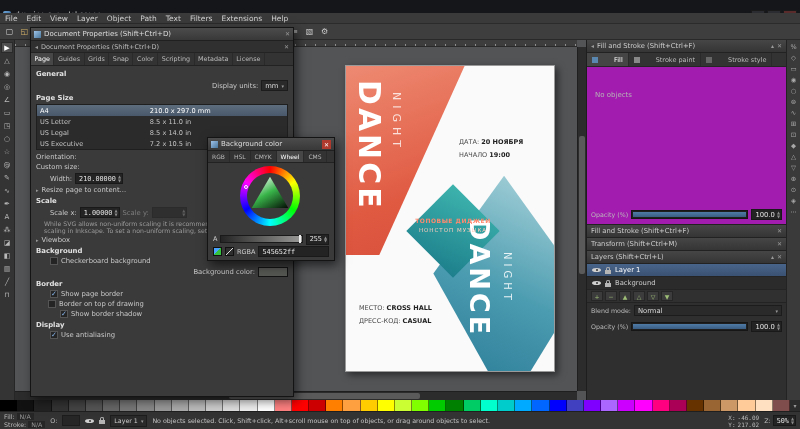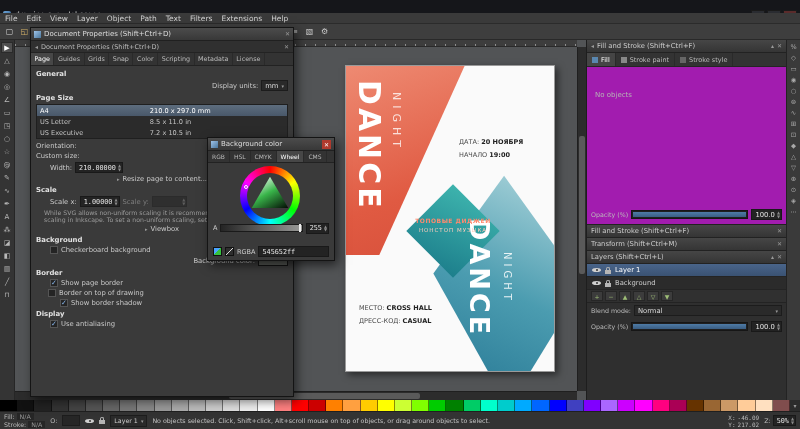--- a/index.html
+++ b/index.html
@@ -65,21 +65,21 @@
   .pplace{left:13px;top:236px;}
 
   
   .rd{position:absolute;left:586px;top:0;width:200px;height:360px;background:#2f2f2f;
       border-left:1px solid #1e1e1e;display:flex;flex-direction:column;}
   .dockhead{height:13px;background:linear-gradient(#464646,#353535);border-bottom:1px solid #222;
             display:flex;align-items:center;gap:3px;padding:0 4px;flex:none;}
   .dockhead .t{flex:1;font-size:6.8px;color:#ccc;white-space:nowrap;overflow:hidden;}
   .hic{font-size:6px;color:#999;line-height:6px;}
   .fs-tabs{height:14px;display:flex;background:#333;border-bottom:1px solid #252525;flex:none;}
-  .fs-tab{display:flex;align-items:center;gap:3px;font-size:6.5px;color:#bbb;padding:0 5px;border-right:1px solid #2a2a2a;}
+  .fs-tab{display:flex;align-items:center;gap:16px;font-size:6.5px;color:#bbb;padding:0 5px;border-right:1px solid #2a2a2a;}
   .fs-tab.sel{background:#454545;color:#fff;}
   .ticon{width:6px;height:6px;flex:none;}
   .fs-content{height:158px;background:#a21caf;border-bottom:1px solid #222;padding:24px 8px 0;
               font-size:7px;color:#b5b5b5;position:relative;flex:none;}
   .oprow{position:absolute;left:4px;right:4px;bottom:4px;display:flex;align-items:center;gap:3px;}
   .oprow2{display:flex;align-items:center;gap:3px;padding:3px 4px;background:#2f2f2f;}
   .oplabel{font-size:6.3px;color:#bbb;white-space:nowrap;}
   .optrack{flex:1;height:9px;background:#1f1f1f;border:1px solid #161616;position:relative;}
   .optrack .fillbar{position:absolute;inset:1px;background:linear-gradient(#4e7ba6,#3a5d82);}
   .layers-list{background:#2b2b2b;flex:none;}
@@ -153,21 +153,21 @@
   .row{display:flex;align-items:center;gap:3px;margin:1px 0;}
   .rowr{justify-content:flex-end;}
   .ind{margin-left:14px;}
   .grow{flex:1;}
   .listbox{border:1px solid #1f1f1f;background:#2b2b2b;margin:1px 0 2px;}
   .lrow{display:flex;height:11px;align-items:center;font-size:6.6px;padding:0 3px;color:#c5c5c5;}
   .lrow.sel{background:linear-gradient(#5d6d7e,#49586a);color:#fff;}
   .lname{width:45%;}
   .ldims{flex:1;}
   .note{font-size:6.2px;line-height:7px;color:#9b9b9b;margin:1px 0 1px 8px;}
-  .exp{display:flex;align-items:center;gap:3px;margin:1px 0;color:#c9c9c9;justify-content:center;}
+  .exp{display:flex;align-items:center;gap:3px;margin:1px 0;color:#c9c9c9;}
   .orient{border:1px solid #8a8a8a;background:#2c2c2c;}
   .orient.p{width:6px;height:8px;border-color:#8ab4f8;}
   .orient.l{width:8px;height:6px;}
 
   
   .bgdlg{position:absolute;left:207px;top:137px;width:128px;height:124px;z-index:50;background:#3a3a3a;
          border:1px solid #141414;box-shadow:3px 4px 10px rgba(0,0,0,.6);display:flex;flex-direction:column;}
   .bg-tabs{height:12px;background:#333;display:flex;border-bottom:1px solid #222;flex:none;}
   .bg-tab{font-size:6px;color:#bbb;padding:2px 4px;border-right:1px solid #2a2a2a;}
   .bg-tab.sel{background:#474747;color:#fff;}
@@ -175,21 +175,21 @@
   .ring{position:absolute;left:32px;top:3px;width:60px;height:60px;border-radius:50%;
         background:conic-gradient(#f00,#ff0,#0f0,#0ff,#00f,#f0f,#f00);}
   .ring::after{content:"";position:absolute;inset:7px;border-radius:50%;background:#3a3a3a;}
   .tri{position:absolute;left:43px;top:13px;width:38px;height:38px;z-index:2;
        clip-path:polygon(50% 2%,98% 84%,2% 84%);
        background:linear-gradient(150deg,#ffffff 8%,#39b54a 45%,#000 92%);}
   .huedot{position:absolute;left:36px;top:22px;width:4px;height:4px;border:1px solid #fff;border-radius:50%;z-index:3;}
   .arow{display:flex;align-items:center;gap:3px;padding:0 5px;height:14px;flex:none;}
   .aslider{flex:1;height:8px;border:1px solid #1a1a1a;background:linear-gradient(90deg,#242424,#9a9a98);position:relative;}
   .aslider::after{content:"";position:absolute;right:1px;top:-1px;width:2px;height:8px;background:#eee;}
-  .rrow{display:flex;align-items:center;gap:3px;padding:0 5px 3px;flex:none;margin-top:11px;}
+  .rrow{display:flex;align-items:center;gap:3px;padding:0 5px 3px;flex:none;}
   .mini1{width:9px;height:9px;background:linear-gradient(135deg,#4aa3ff 50%,#35c23f 50%);border:1px solid #111;flex:none;}
   .mini2{width:9px;height:9px;border:1px solid #111;flex:none;
          background:linear-gradient(135deg,transparent 44%,#ddd 44% 56%,transparent 56%),#2e2e2e;}
   .x{font-size:6.5px;color:#ccc;}
   .xr{width:9px;height:9px;background:#b03a2e;color:#fff;display:flex;align-items:center;justify-content:center;font-size:6px;}
 </style>
 </head>
 <body>
 
 <div class="app">
@@ -550,20 +550,24 @@
       <div class="listbox">
         <div class="lrow sel">
           <span class="lname">A4</span>
             <span class="ldims">210.0 x 297.0 mm</span>
         </div>
         <div class="lrow">
           <span class="lname">US Letter</span>
             <span class="ldims">8.5 x 11.0 in</span>
         </div>
         <div class="lrow">
+          <span class="lname">US Legal</span>
+            <span class="ldims">8.5 x 14.0 in</span>
+        </div>
+        <div class="lrow">
           <span class="lname">US Executive</span>
             <span class="ldims">7.2 x 10.5 in</span>
         </div>
       </div>
       <div class="row">
         <span>Orientation:</span>
         <span class="grow"></span>
         <span class="orient p"></span>
         <span class="orient l"></span>
       </div>

